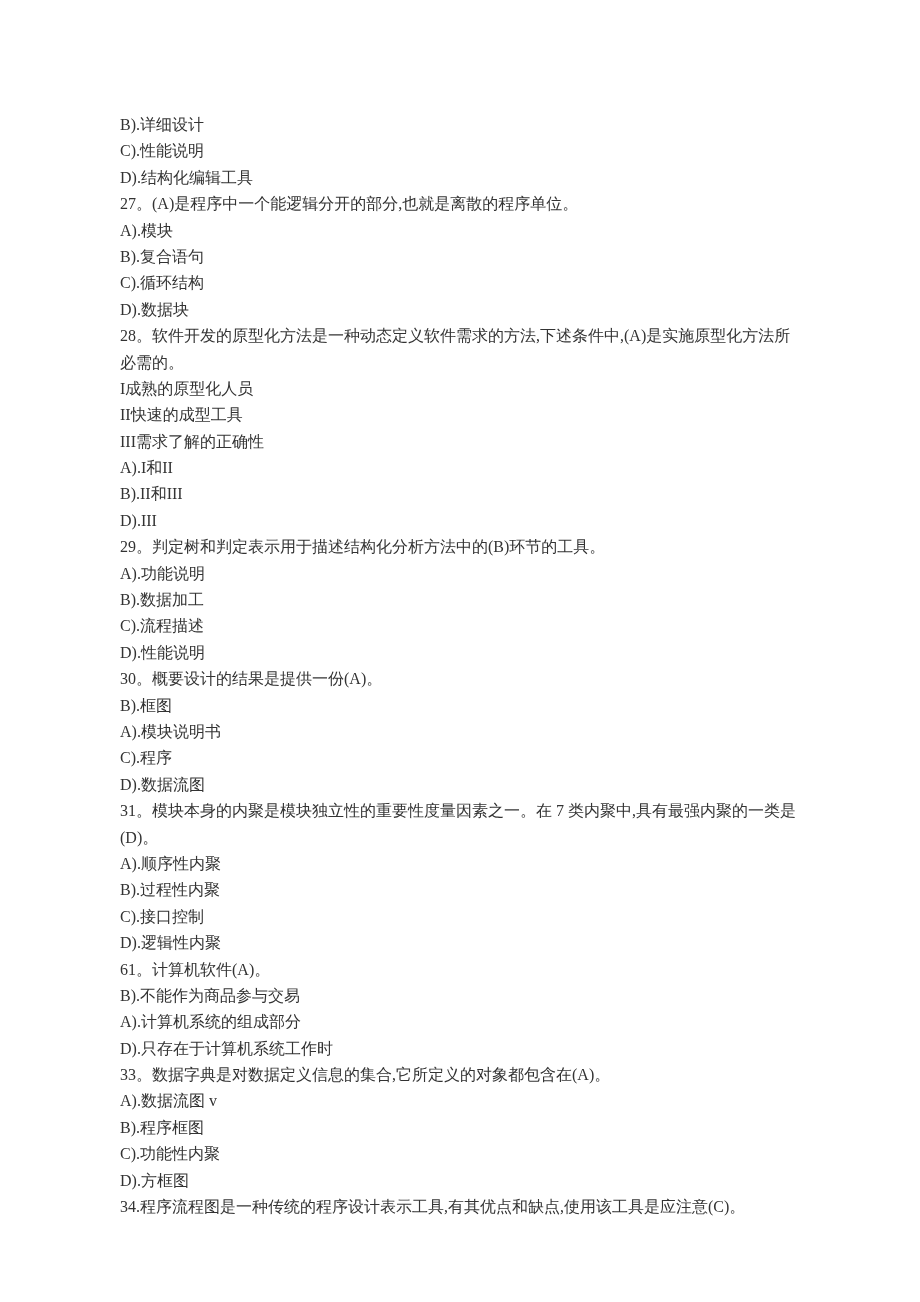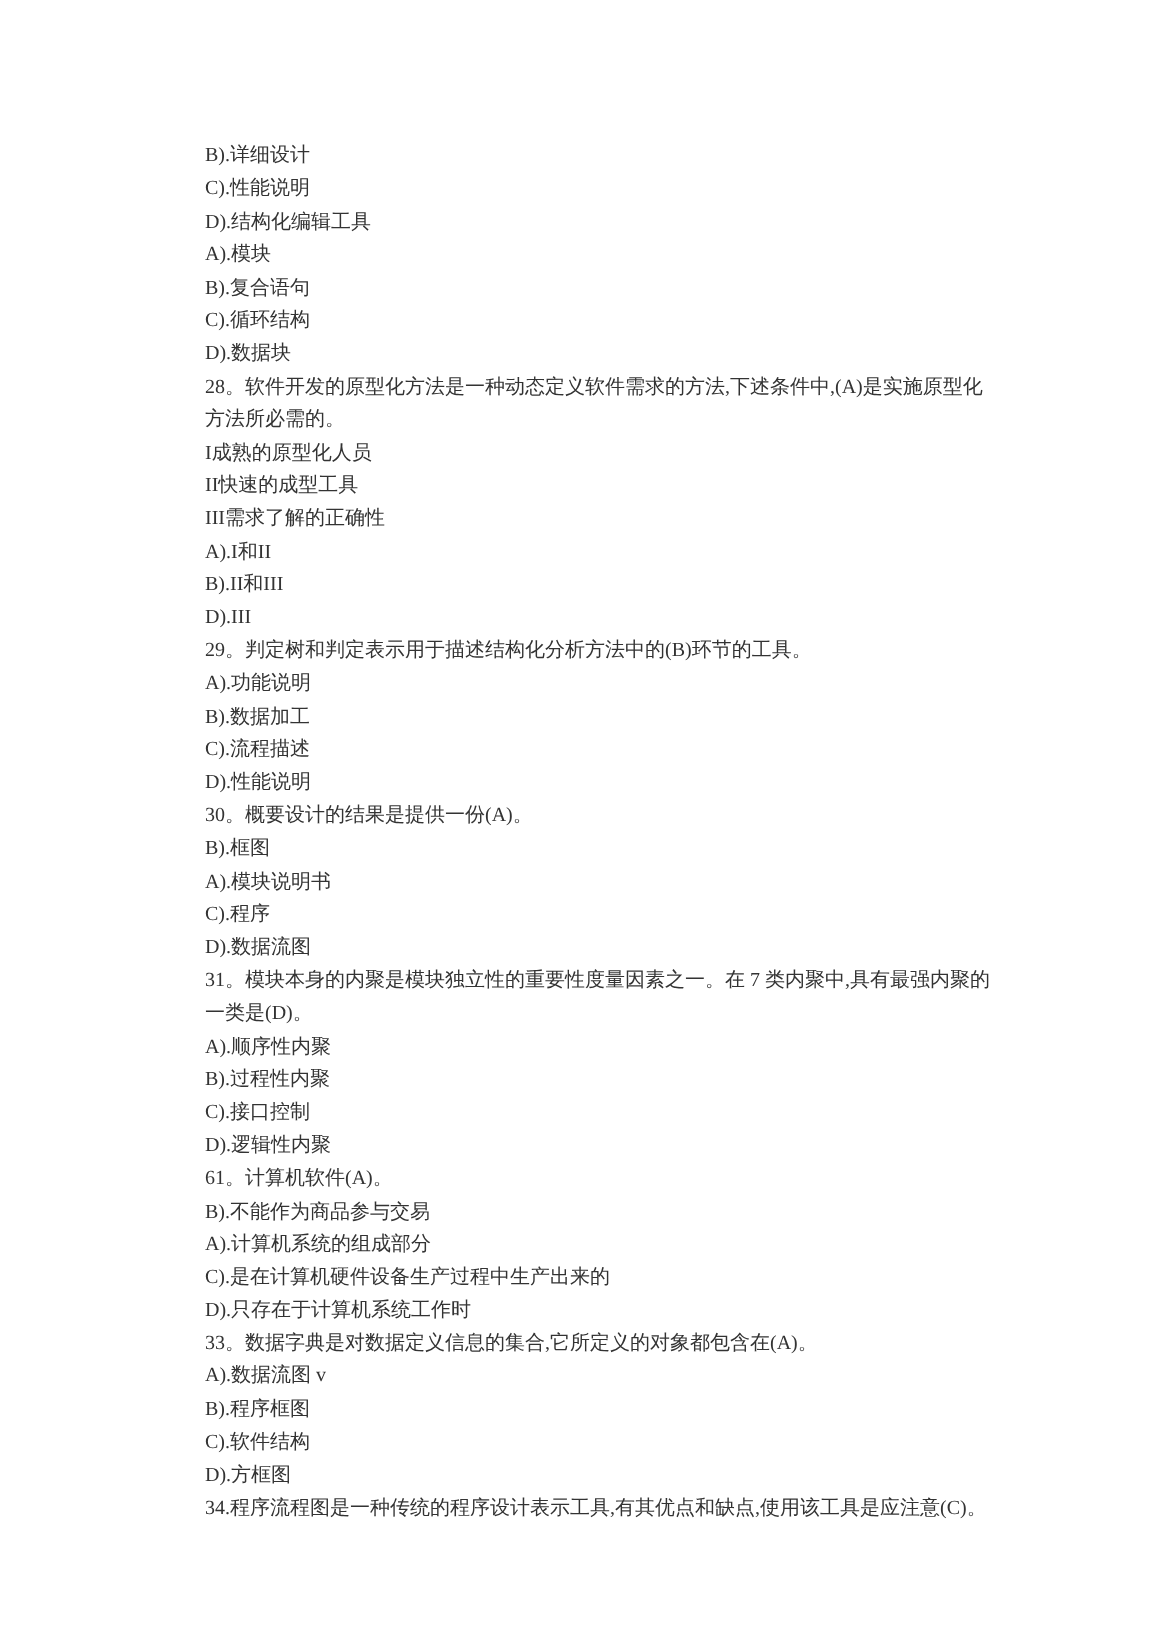--- a/index.html
+++ b/index.html
@@ -10,30 +10,30 @@
       font-size: 16px;
       color: #333333;
       line-height: 1.65;
       width: 920px;
     }
     .page {
       padding: 112px 120px 60px 120px;
     }
     .line {
       display: block;
-      margin-left: 44px;
     }
   </style>
 </head>
 <body>
 
 <div class="page">
   <span class="line">B).详细设计</span>
   <span class="line">C).性能说明</span>
   <span class="line">D).结构化编辑工具</span>
+  <span class="line">27。(A)是程序中一个能逻辑分开的部分,也就是离散的程序单位。</span>
   <span class="line">A).模块</span>
   <span class="line">B).复合语句</span>
   <span class="line">C).循环结构</span>
   <span class="line">D).数据块</span>
   <span class="line">28。软件开发的原型化方法是一种动态定义软件需求的方法,下述条件中,(A)是实施原型化方法所必需的。</span>
   <span class="line">I成熟的原型化人员</span>
   <span class="line">II快速的成型工具</span>
   <span class="line">III需求了解的正确性</span>
   <span class="line">A).I和II</span>
   <span class="line">B).II和III</span>
@@ -49,21 +49,20 @@
   <span class="line">C).程序</span>
   <span class="line">D).数据流图</span>
   <span class="line">31。模块本身的内聚是模块独立性的重要性度量因素之一。在 7 类内聚中,具有最强内聚的一类是(D)。</span>
   <span class="line">A).顺序性内聚</span>
   <span class="line">B).过程性内聚</span>
   <span class="line">C).接口控制</span>
   <span class="line">D).逻辑性内聚</span>
   <span class="line">61。计算机软件(A)。</span>
   <span class="line">B).不能作为商品参与交易</span>
   <span class="line">A).计算机系统的组成部分</span>
-  <span class="line">C).是在计算机硬件设备生产过程中生产出来的</span>
   <span class="line">D).只存在于计算机系统工作时</span>
   <span class="line">33。数据字典是对数据定义信息的集合,它所定义的对象都包含在(A)。</span>
   <span class="line">A).数据流图 v</span>
   <span class="line">B).程序框图</span>
-  <span class="line">C).软件结构</span>
+  <span class="line">C).功能性内聚</span>
   <span class="line">D).方框图</span>
   <span class="line">34.程序流程图是一种传统的程序设计表示工具,有其优点和缺点,使用该工具是应注意(C)。</span>
 </div>
 
 </body></html>

